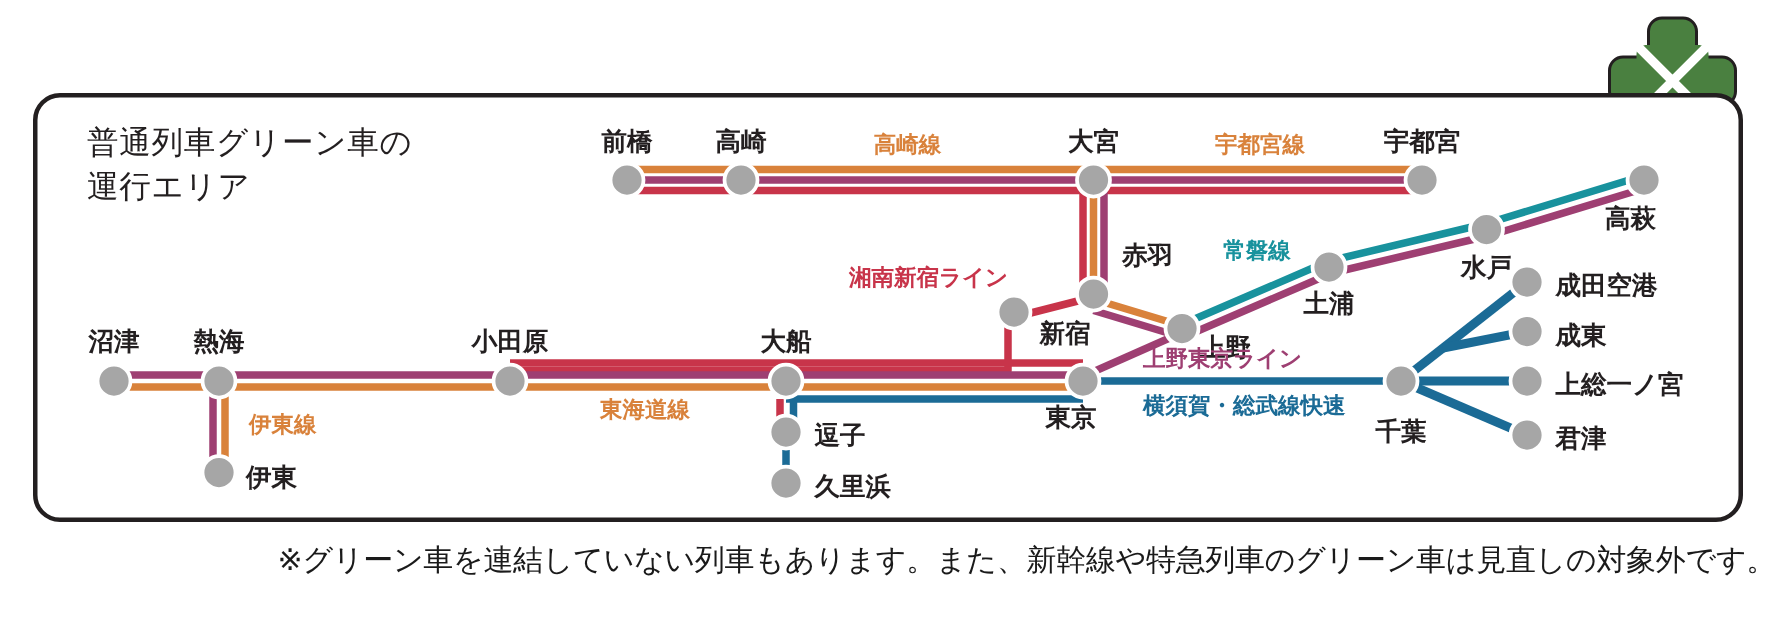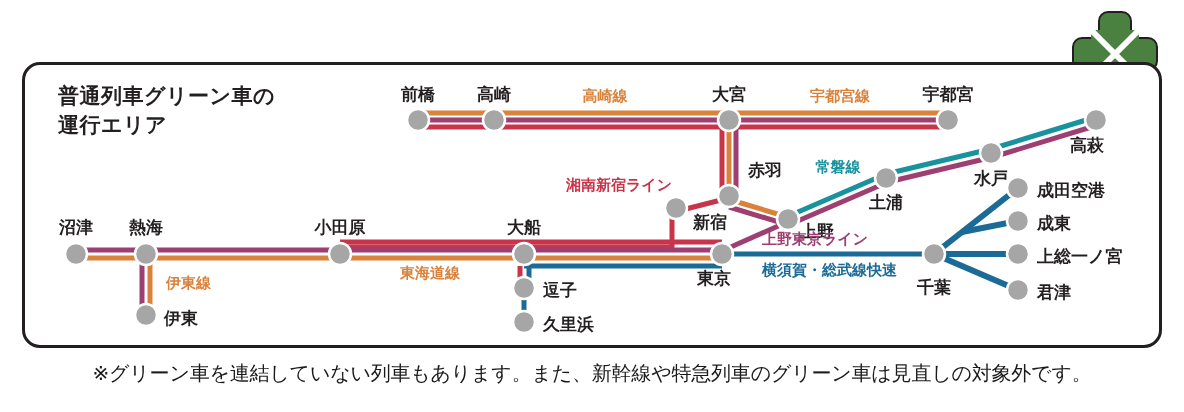--- a/index.html
+++ b/index.html
@@ -28,39 +28,39 @@
     border: 3px solid #231f20;
     border-radius: 18px;
     background: #ffffff;
     box-sizing: border-box;
   }
   .panel-title {
     position: absolute;
     left: 58px;
     top: 82px;
     font-size: 21px;
-    font-weight: bold;
+    font-weight: normal;
     color: #231f20;
     line-height: 1.38;
     letter-spacing: 0.5px;
     white-space: pre-line;
   }
   .greencar-logo {
     position: absolute;
     left: 1069px;
     top: 8px;
     width: 92px;
     height: 92px;
   }
   .caption {
     position: absolute;
     left: 0;
     top: 360px;
     width: 1184px;
-    text-align: center;
+    text-align: right;
     font-size: 20px;
     color: #1a1a1a;
     letter-spacing: -0.2px;
   }
   svg.map-svg {
     position: absolute;
     left: 0;
     top: 0;
     width: 1184px;
     height: 412px;

